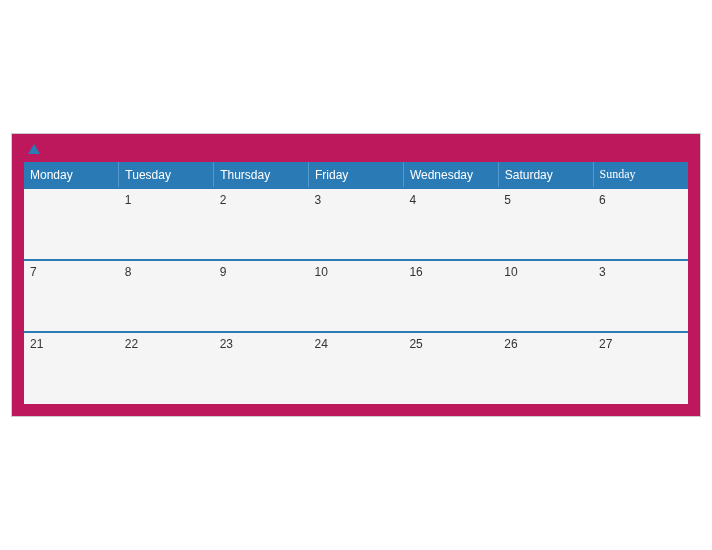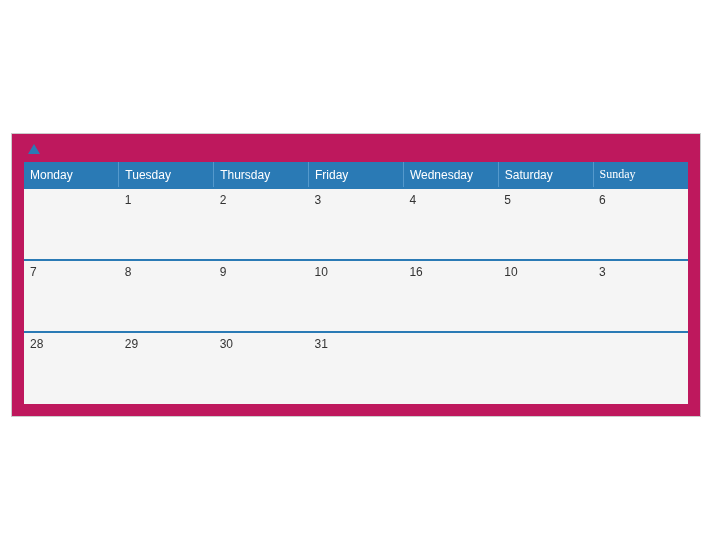--- a/index.html
+++ b/index.html
@@ -143,23 +143,23 @@
         <tr>
           <td><span class="day-num">7</span></td>
           <td><span class="day-num">8</span></td>
           <td><span class="day-num">9</span></td>
           <td><span class="day-num">10</span></td>
           <td><span class="day-num">16</span></td>
           <td><span class="day-num">10</span></td>
           <td><span class="day-num">3</span></td>
         </tr>
         <tr>
-          <td><span class="day-num">28</span></td>
-          <td><span class="day-num">29</span></td>
-          <td><span class="day-num">30</span></td>
-          <td><span class="day-num">31</span></td>
-          <td></td>
-          <td></td>
-          <td></td>
+          <td><span class="day-num">21</span></td>
+          <td><span class="day-num">22</span></td>
+          <td><span class="day-num">23</span></td>
+          <td><span class="day-num">24</span></td>
+          <td><span class="day-num">25</span></td>
+          <td><span class="day-num">26</span></td>
+          <td><span class="day-num">27</span></td>
         </tr>
       </tbody>
   </table>
 </div>
 
 </body></html>

